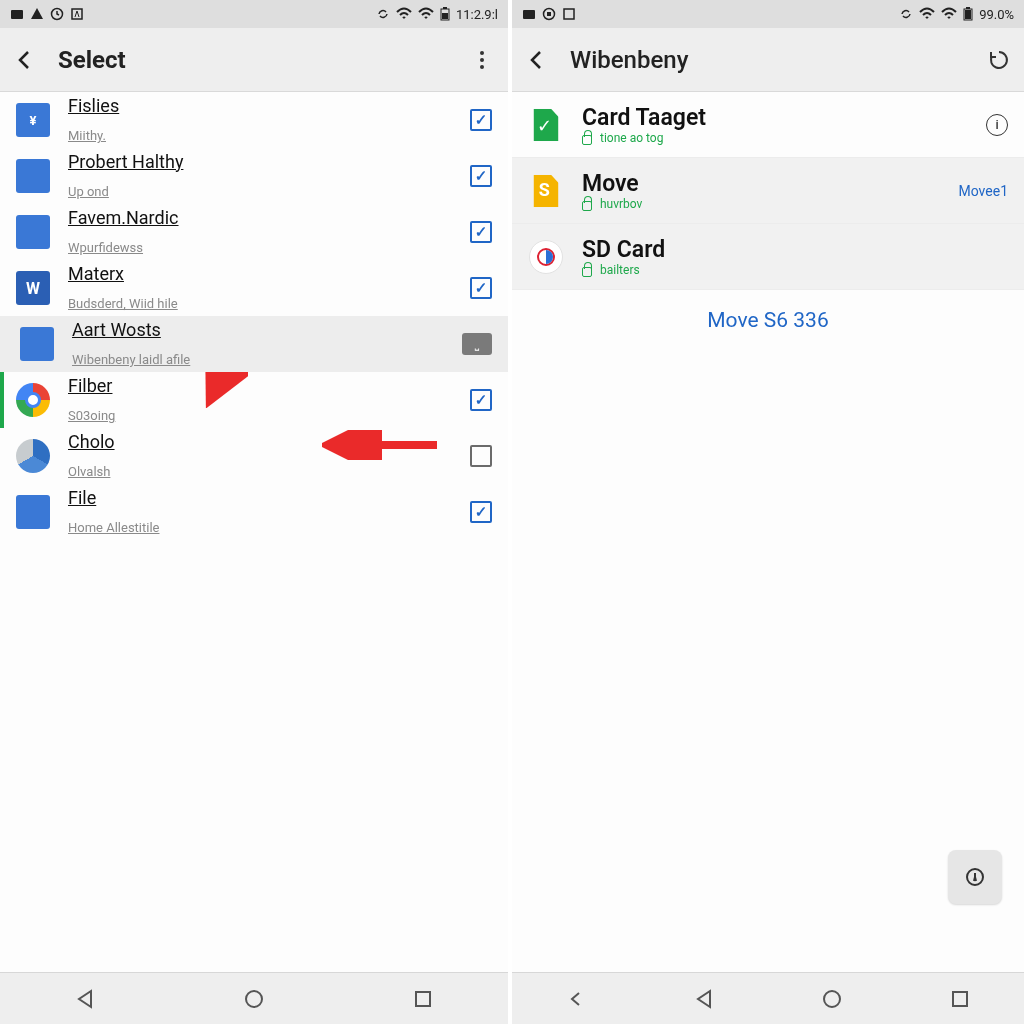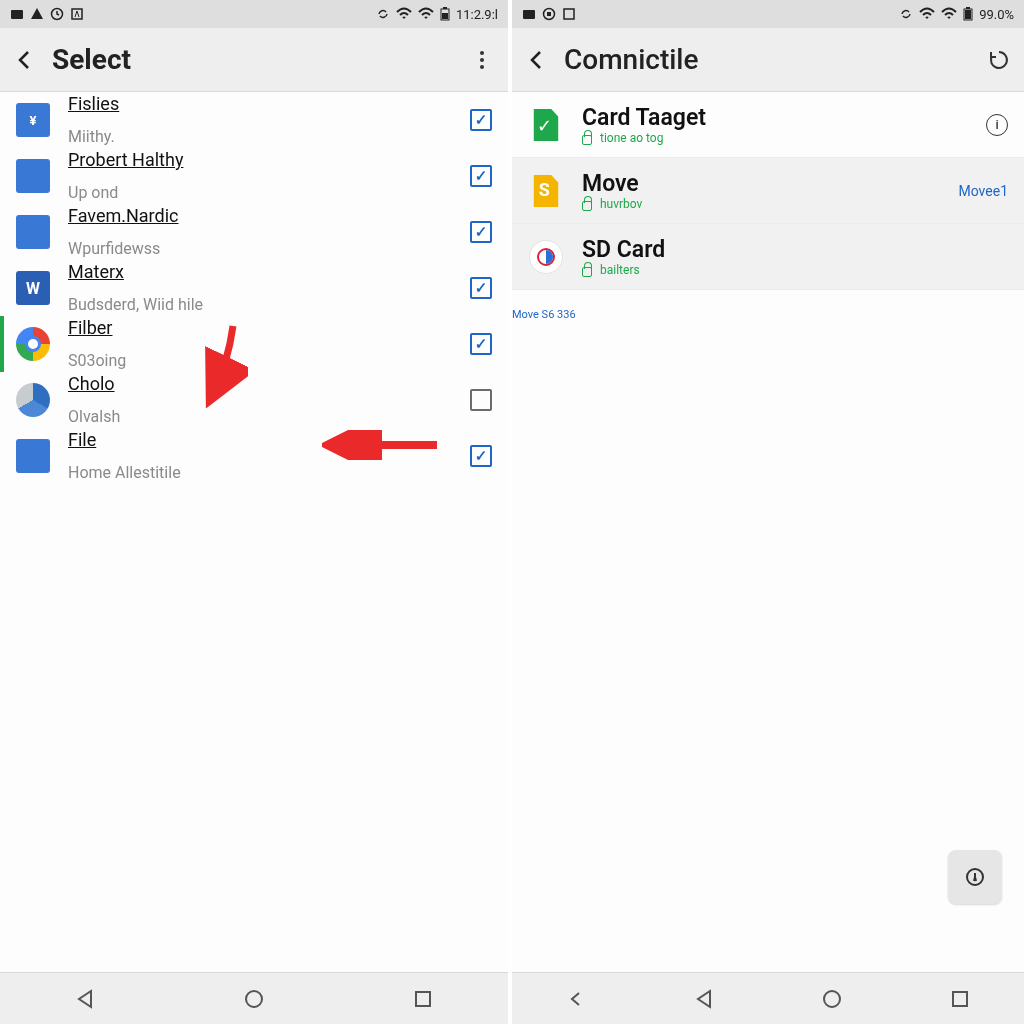--- a/index.html
+++ b/index.html
@@ -5,30 +5,30 @@
 * { box-sizing: border-box; margin: 0; padding: 0; }
 html, body { width: 1024px; height: 1024px; font-family: Roboto, Arial, sans-serif; background: #fff; }
 .stage { display: flex; width: 1024px; height: 1024px; }
 .phone { width: 50%; height: 100%; display: flex; flex-direction: column; background: #4d7c0f; position: relative; }
 .phone-left { border-right: 4px solid #fff; }
 
 .statusbar { height: 28px; background: #dedede; display: flex; align-items: center; justify-content: space-between; padding: 0 10px; font-size: 13px; color: #222; }
 .statusbar .sb-left, .statusbar .sb-right { display: flex; align-items: center; gap: 6px; }
 
 .appbar { height: 64px; background: #eeeeee; display: flex; align-items: center; padding: 0 14px; border-bottom: 1px solid #d9d9d9; }
-.appbar .title { font-size: 28px; font-weight: 700; color: #222; margin-left: 14px; }
+.appbar .title { font-size: 24px; font-weight: 700; color: #222; margin-left: 20px; }
 .appbar .spacer { flex: 1; }
 .appbar svg, .statusbar svg { display: block; }
 
 .listarea { flex: 1; overflow: hidden; background: #fdfdfd; position: relative; }
 .row { display: flex; align-items: center; padding: 9px 16px; gap: 18px; height: 56px; position: relative; }
 .row .icon { width: 34px; height: 34px; flex: none; display: flex; align-items: center; justify-content: center; border-radius: 3px; }
 .row .txt { flex: 1; line-height: 1.15; overflow: hidden; }
 .row .txt .t1 { font-size: 18px; color: #111; white-space: nowrap; text-decoration: underline; }
-.row .txt .t2 { font-size: 16px; color: #8a8a8a; white-space: nowrap; margin-top: 13px;}
+.row .txt .t2 { font-size: 13px; color: #8a8a8a; white-space: nowrap; margin-top: 13px; text-decoration: underline;}
 .row .chk { width: 22px; height: 22px; border: 2px solid #6b6b6b; border-radius: 2px; flex: none; display:flex; align-items:center; justify-content:center; }
 .row .chk.on { border-color:#2066c6; }
 .row .chk.on::after { content:"✓"; color:#2066c6; font-size:15px; font-weight:700; }
 .row.highlight { background: #ededed; border-left: 4px solid transparent; }
 .row.leftbar::before { content:""; position:absolute; left:0; top:0; width:4px; height:100%; background:#1ea84b; }
 .row .tag { width: 30px; height: 22px; border-radius: 3px; background:#7a7a7a; display:flex; align-items:center; justify-content:center; color:#fff; font-size:11px; }
 
 .doc-blue { background:#3a78d6; color:#fff; font-size:13px; font-weight:700; }
 .doc-w { background:#2b5fb4; color:#fff; font-size:16px; font-weight:700; }
 .chrome-circ { width:34px; height:34px; border-radius:50%; background: conic-gradient(#ea4335 0 90deg, #fbbc05 90deg 180deg, #34a853 180deg 270deg, #4285f4 270deg 360deg); position:relative; }
@@ -42,21 +42,21 @@
 .lockic::before{content:""; position:absolute; top:-6px; left:1px; width:6px; height:6px; border:1.5px solid #1ea84b; border-bottom:none; border-radius:4px 4px 0 0;}
 
 .dest-row { display:flex; align-items:center; padding:12px 16px; gap:18px; border-bottom:1px solid #ececec; position:relative; }
 .dest-row .dicon{ width:36px; height:36px; flex:none; display:flex; align-items:center; justify-content:center;}
 .dest-row .dtxt{ flex:1; }
 .dest-row .dtxt .dt1{ font-size:23px; font-weight:600; color:#111;}
 .dest-row .dtxt .dt2{ font-size:12px; color:#1ea84b; margin-top:0; display:flex; align-items:flex-end; gap:4px;}
 .dest-row .right{ font-size:14px; color:#2066c6; }
 .dest-row .infoc{ width:22px; height:22px; border:1.5px solid #333; border-radius:50%; display:flex; align-items:center; justify-content:center; font-size:13px;}
 .dest-row.sel { background:#f1f1f1; }
-.destfoot { text-align:left; color:#2066c6; font-size:11px; padding:18px 0; }
+.destfoot { text-align:center; color:#2066c6; font-size:21px; padding:18px 0; }
 
 .sd-badge { width:34px; height:34px; border-radius:50%; background:#fff; border:1px solid #e2e2e2; display:flex; align-items:center; justify-content:center;}
 .sd-badge svg{display:block;}
 
 .navbar { height:52px; background:#eeeeee; display:flex; align-items:center; justify-content:space-around; border-top:1px solid #d7d7d7;}
 .navbar .nbtn{ width:40px; height:40px; display:flex; align-items:center; justify-content:center;}
 
 .arrow1 { position:absolute; left:198px; top:226px; pointer-events:none;}
 .arrow2 { position:absolute; left:322px; top:338px; pointer-events:none;}
 
@@ -163,20 +163,28 @@
           <div class="chk on"></div>
         </div>
         <div class="row">
           <div class="icon doc-w">W</div>
           <div class="txt">
             <div class="t1">Materx</div>
             <div class="t2">Budsderd, Wiid hile</div>
           </div>
           <div class="chk on"></div>
         </div>
+        <div class="row highlight">
+          <div class="icon doc-blue"></div>
+          <div class="txt">
+            <div class="t1">Aart Wosts</div>
+            <div class="t2">Wibenbeny laidl afile</div>
+          </div>
+          <div class="tag">⎵</div>
+        </div>
         <div class="row leftbar">
           <div class="icon">
             <div class="chrome-circ"></div>
           </div>
           <div class="txt">
             <div class="t1">Filber</div>
             <div class="t2">S03oing</div>
           </div>
           <div class="chk on"></div>
         </div>
@@ -251,21 +259,21 @@
         <span>99.0%</span>
       </div>
     </div>
 
     <div class="appbar">
       <div>
         <svg width="24" height="24">
             <path d="M14 4 L6 12 L14 20" fill="none" stroke="#222" stroke-width="2.5"></path>
           </svg>
       </div>
-      <div class="title" style="font-weight:500">Comnictile</div>
+      <div class="title" style="font-weight:500">Wibenbeny</div>
       <div class="spacer"></div>
       <div>
         <svg width="22" height="22">
             <path d="M11 3 a8 8 0 1 1 -7 4" fill="none" stroke="#333" stroke-width="2"></path>
             <path d="M3 3 L3 8 L8 8" fill="none" stroke="#333" stroke-width="2"></path>
           </svg>
       </div>
     </div>
 
     <div class="listarea" id="rightlist">

